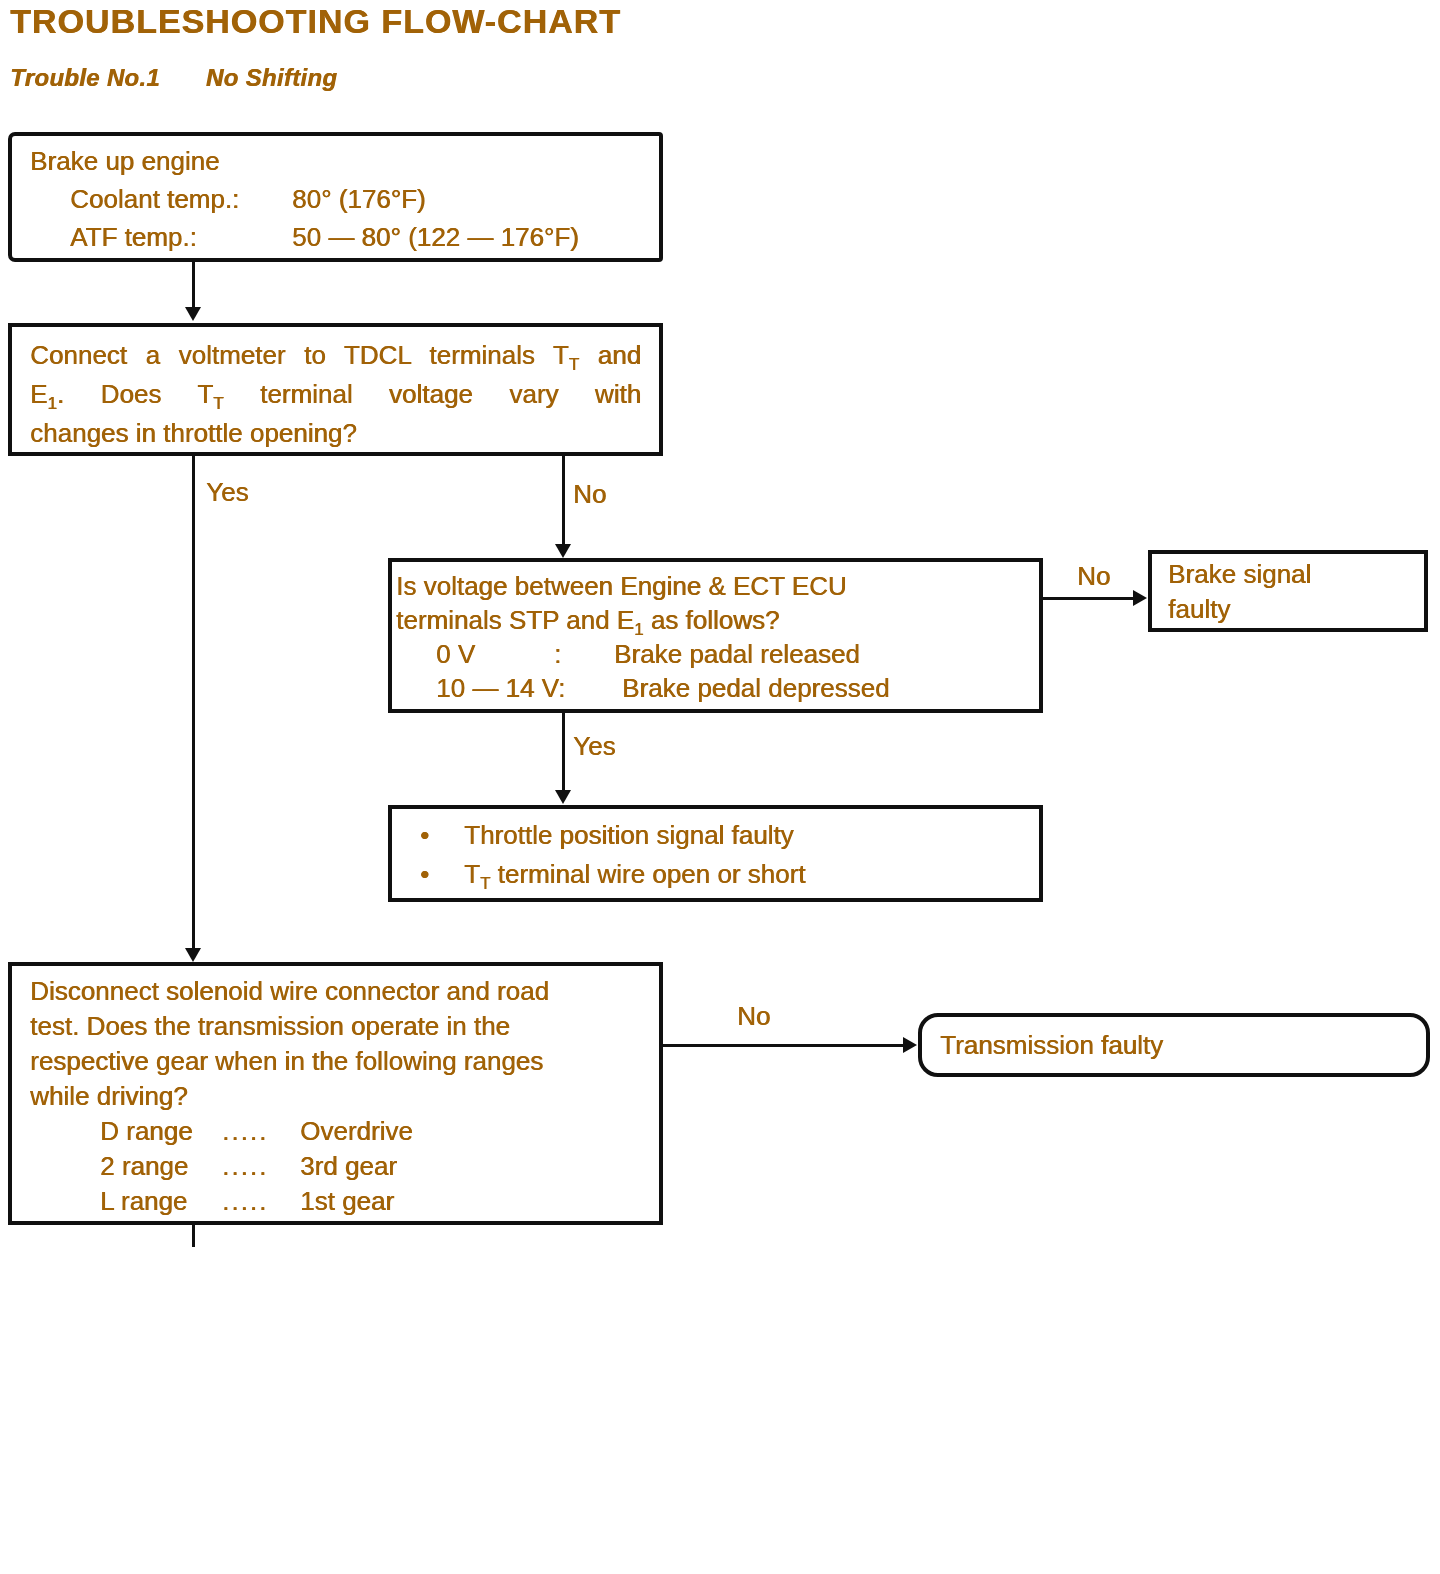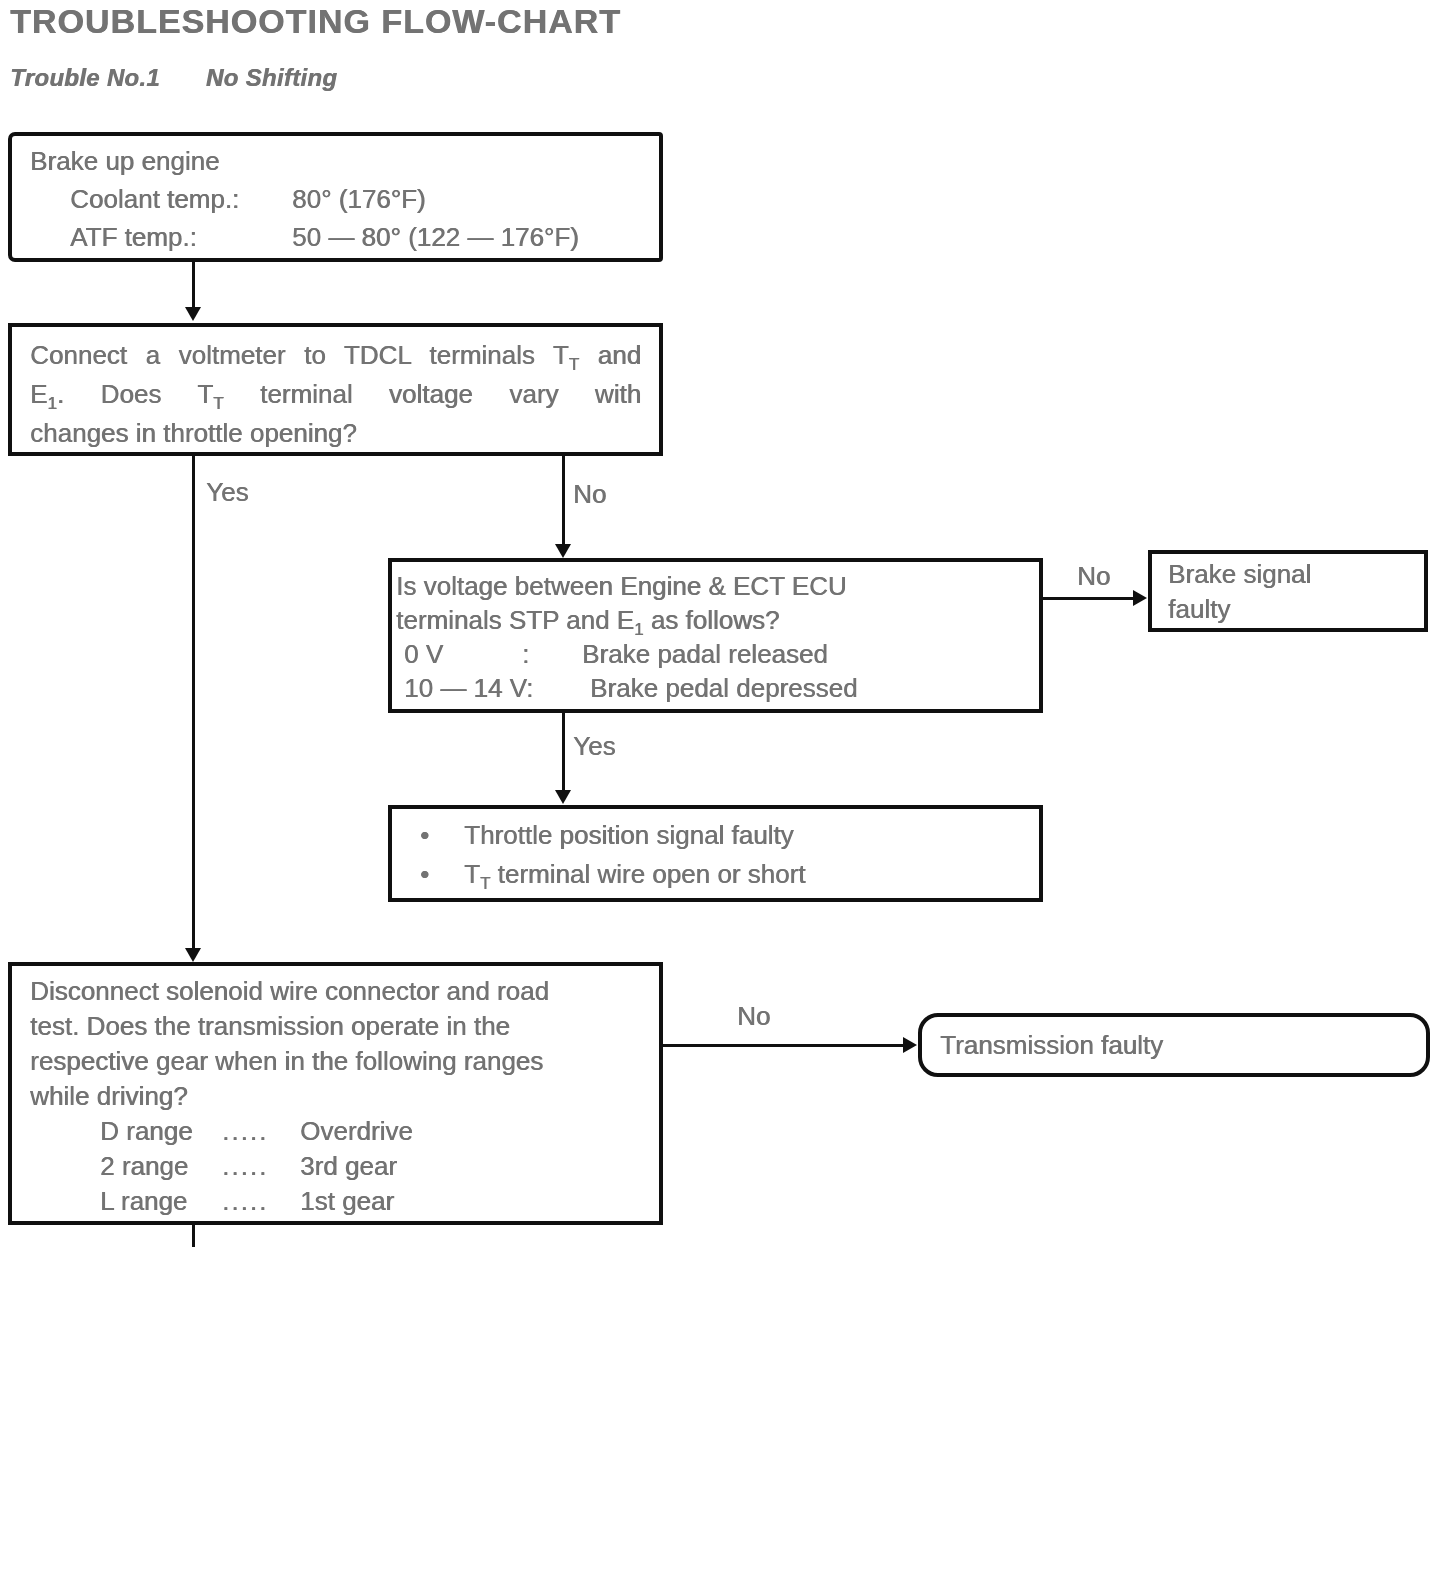--- a/index.html
+++ b/index.html
@@ -1,21 +1,21 @@
 <!DOCTYPE html>
 <html><head>
 <meta charset="utf-8">
 <style>
   html,body{margin:0;padding:0;background:#ffffff;}
   #page{
     position:relative;
     width:1440px;height:1247px;
     background:#ffffff;
     font-family:"Liberation Sans", sans-serif;
-    color:#737373;
+    color:#a16207;
     overflow:hidden;
   }
   .ink{ text-shadow:0.6px 0 0 currentColor; }
   #title{
     position:absolute;left:10px;top:2px;
     font-size:34px;font-weight:700;letter-spacing:1px;
   }
   #subtitle{
     position:absolute;left:10px;top:64px;
     font-size:24px;font-weight:700;letter-spacing:0.3px;font-style:italic;
@@ -40,21 +40,21 @@
   #box-warmup{left:8px;top:132px;width:655px;height:130px;padding:6px 18px 0;border-radius:7px 4px 4px 7px;}
   #box-warmup .trow{display:flex;margin-left:40px;}
   #box-warmup .tlabel{width:222px;flex:0 0 auto;}
   
   #box-voltmeter{left:8px;top:323px;width:655px;height:133px;padding:9px 18px 0;line-height:39px;}
   .jline{display:block;text-align:justify;text-align-last:justify;}
   .jline.last{text-align-last:left;}
   
   #box-stp{left:388px;top:558px;width:655px;height:155px;padding:7px 4px 0;line-height:34px;}
   #box-stp .q{max-width:520px;}
-  .vrow{display:flex;}
+  .vrow{display:flex;margin-left:32px;}
   .vlabel{width:118px;flex:0 0 auto;padding-left:8px;}
   .vcolon{width:60px;flex:0 0 auto;}
   .vlabel2{width:186px;flex:0 0 auto;padding-left:8px;}
   
   #box-brake{left:1148px;top:550px;width:280px;height:82px;padding:3px 60px 0 16px;line-height:35px;}
   
   #box-throttle{left:388px;top:805px;width:655px;height:97px;padding:7px 16px 0;line-height:39px;}
   .brow{display:flex;}
   .bullet{width:44px;flex:0 0 auto;text-align:left;padding-left:12px;}
   

